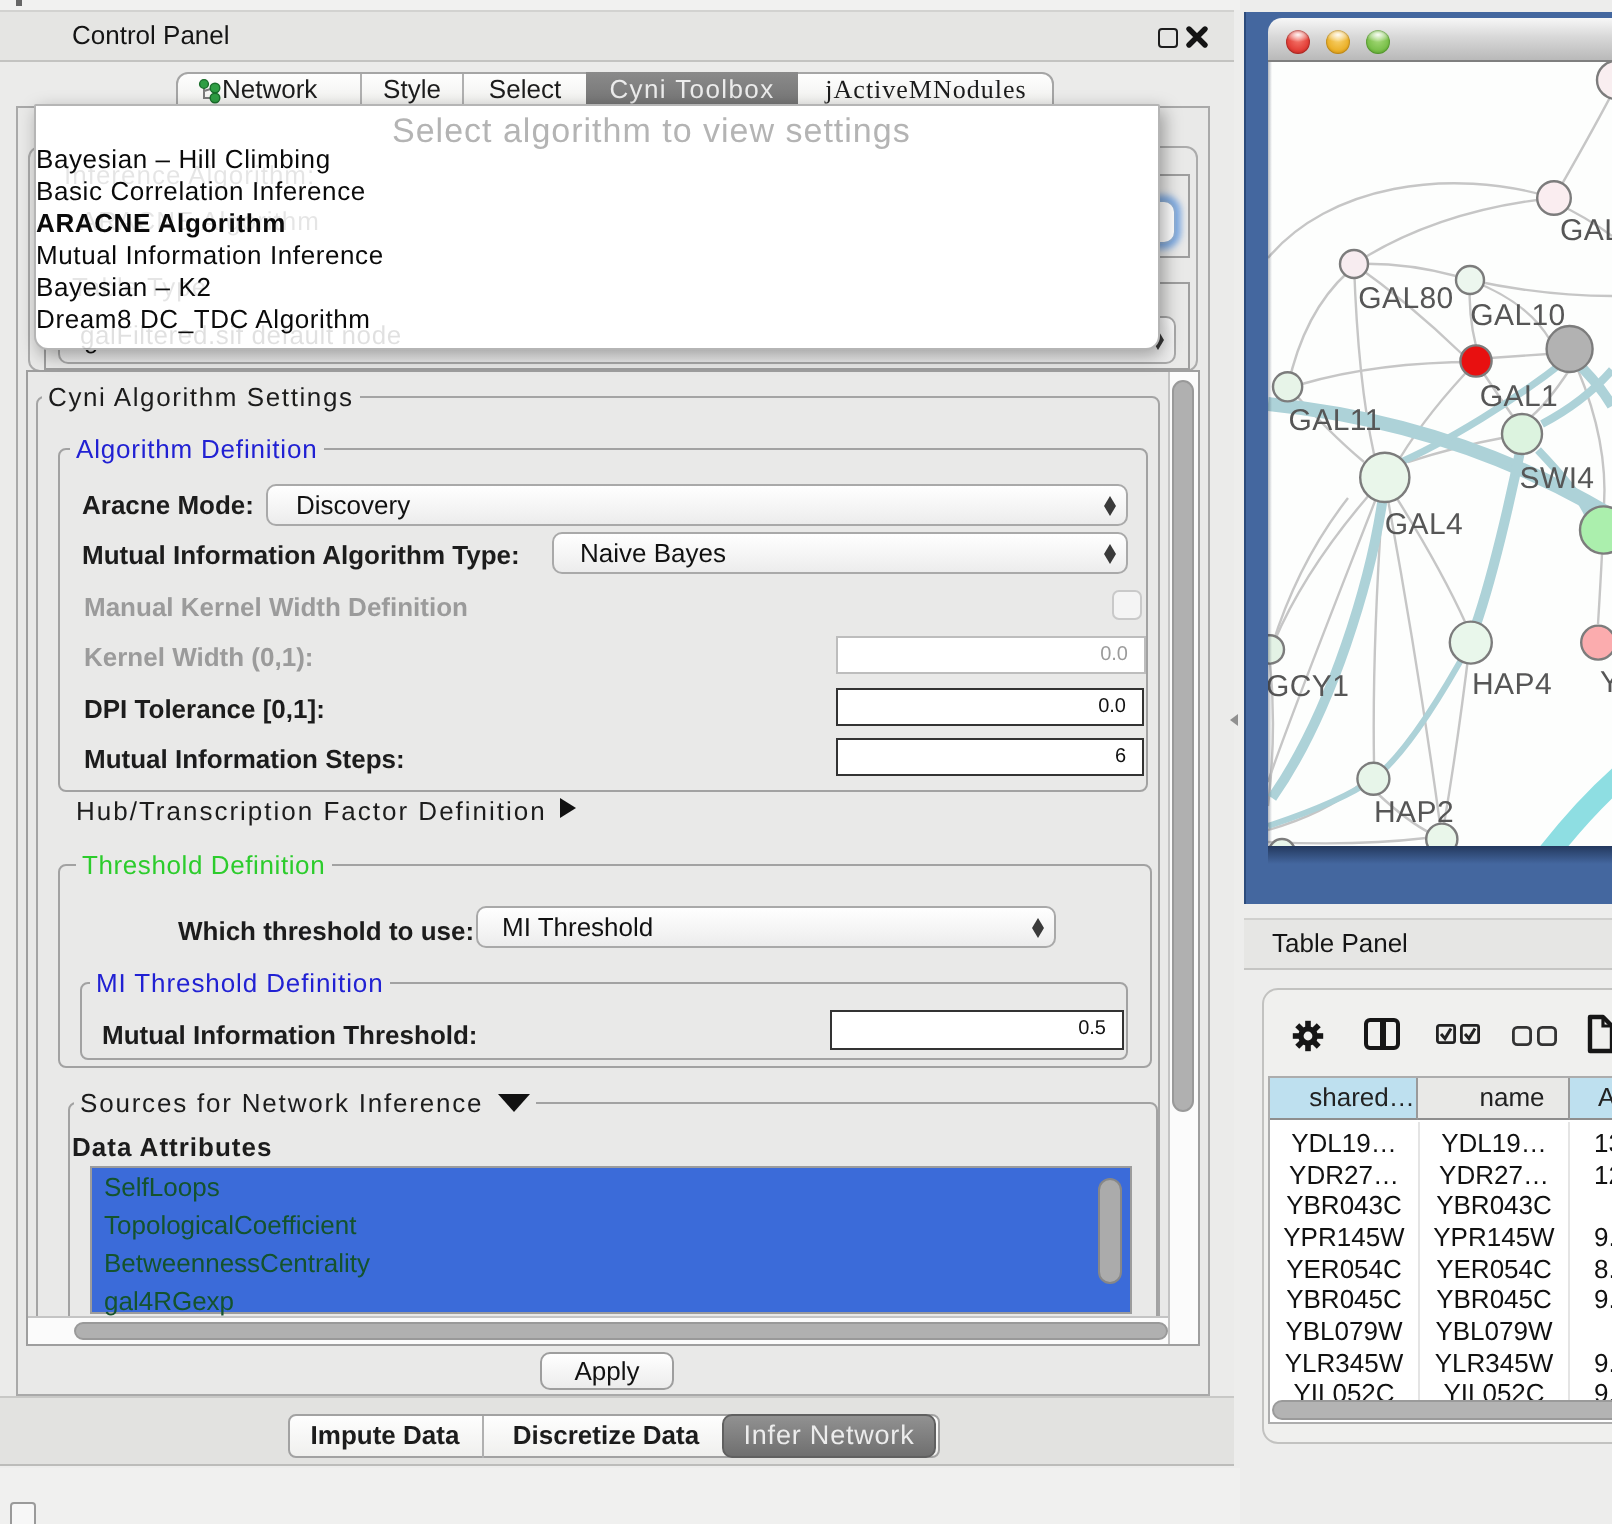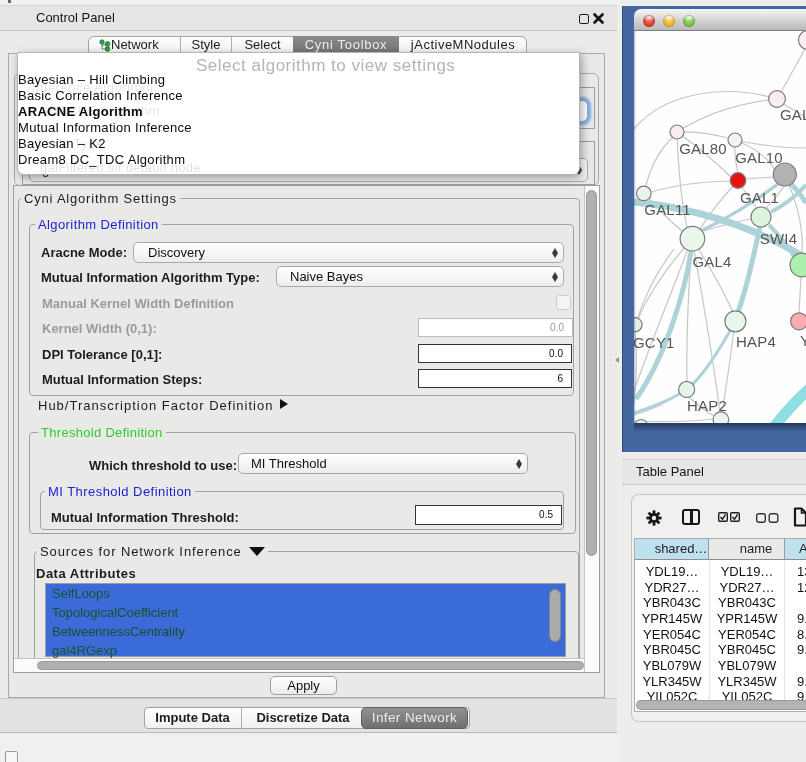--- a/index.html
+++ b/index.html
@@ -40,21 +40,21 @@
 <svg class="abs" style="left:99px;top:39px;" width="12" height="13">
 <path d="M3 3 L3 10 L8 10 M3 6.5 L8 5" stroke="#7a7a7a" stroke-width="1" fill="none"></path>
 <circle cx="3" cy="3" r="2.2" fill="#2f9e44" stroke="#1a6e2c" stroke-width=".7"></circle>
 <circle cx="8.5" cy="5" r="2.4" fill="#2f9e44" stroke="#1a6e2c" stroke-width=".7"></circle>
 <circle cx="8.5" cy="10" r="2.4" fill="#2f9e44" stroke="#1a6e2c" stroke-width=".7"></circle>
 </svg>
 <div class="abs r13" style="left:111px;top:36px;width:67px;height:17px;line-height:17px;text-align:left;">Network</div>
 <div class="abs r13" style="left:181px;top:36px;width:50px;height:17px;line-height:17px;text-align:center;">Style</div>
 <div class="abs r13" style="left:232px;top:36px;width:61px;height:17px;line-height:17px;text-align:center;">Select</div>
 <div class="abs r13" style="left:293px;top:36px;width:106px;height:17px;line-height:17px;text-align:center;color:#ececec;letter-spacing:.7px;">Cyni Toolbox</div>
-<div class="abs r13" style="left:399px;top:36px;width:128px;height:17px;line-height:17px;text-align:center;letter-spacing:.5px;">jActiveMNodules</div>
+<div class="abs r13" style="left:399px;top:36px;width:128px;height:17px;line-height:17px;text-align:center;letter-spacing:.5px;font-family:Liberation Serif, serif;">jActiveMNodules</div>
 
 <div class="abs" style="left:14px;top:73px;width:585px;height:113px;border:1px solid #ababab;border-radius:6px;background:#E9E9E8;box-sizing:border-box;"></div>
 <div class="abs" style="left:22px;top:87px;width:573px;height:42px;border:1px solid #9e9e9e;box-sizing:border-box;"></div>
 <div class="abs" style="left:340px;top:100px;width:248px;height:22px;background:#fff;border:1px solid #8fb0d8;border-radius:6px;box-shadow:0 0 3px 2.5px rgba(100,155,225,.8);box-sizing:border-box;"></div>
 <div class="abs" style="left:22px;top:141px;width:573px;height:44px;border:1px solid #9e9e9e;box-sizing:border-box;"></div>
 <div class="combo" style="left:29px;top:158px;width:559px;height:24px;box-sizing:border-box;line-height:22px;"><span style="padding-left:12px;">galFiltered.sif default node</span><span class="arr"></span></div>
 
 <div class="abs" style="left:13px;top:185px;width:587px;height:488px;border:1px solid #9e9e9e;background:#E9E9E8;box-sizing:border-box;"></div>
 
 <div class="abs" style="left:14px;top:186px;width:570px;height:472px;overflow:hidden;">

